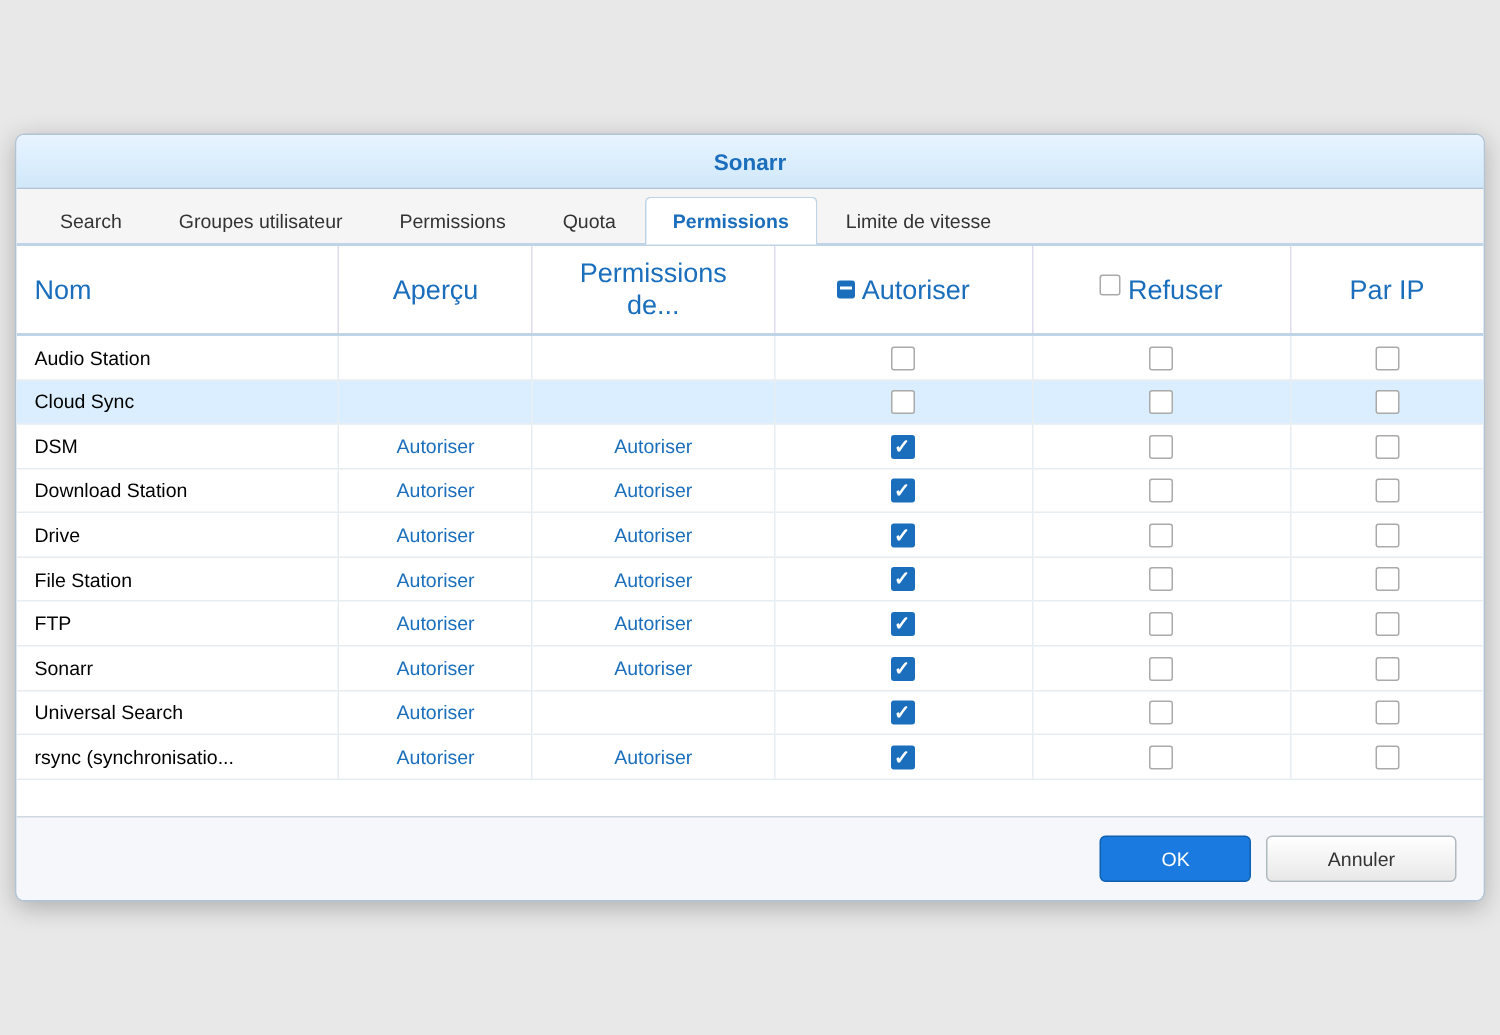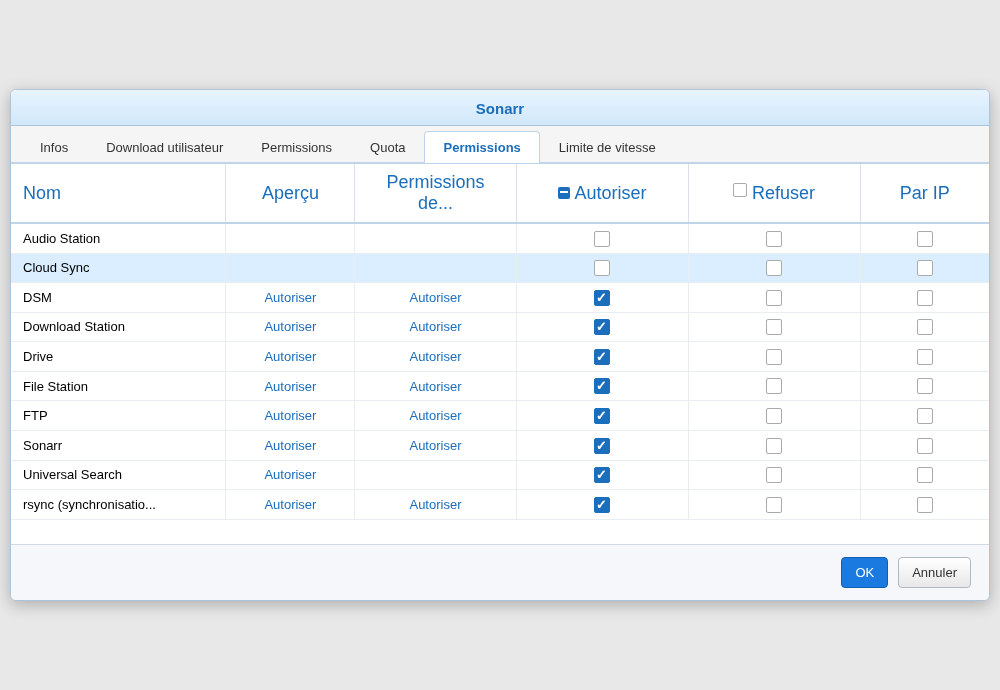--- a/index.html
+++ b/index.html
@@ -131,21 +131,21 @@
     .footer {
       display: flex;
       justify-content: flex-end;
       align-items: center;
       padding: 12px 18px;
       border-top: 1px solid #d0d8e0;
       background: #f5f7fa;
       gap: 10px;
     }
     .btn {
-      padding: 7px 13px;
+      padding: 7px 40px;
       border-radius: 4px;
       font-size: 13px;
       cursor: pointer;
       border: 1px solid #b0b8c0;
     }
     .btn-primary {
       background: #1a7adf;
       color: #fff;
       border-color: #1060b0;
     }
@@ -172,22 +172,22 @@
       background: #fff;
     }
   </style>
 </head>
 <body>
 
 <div class="dialog">
   <div class="dialog-title">Sonarr</div>
 
   <div class="tabs">
-    <div class="tab">Infos</div>
-    <div class="tab">Download utilisateur</div>
+    <div class="tab">Search</div>
+    <div class="tab">Groupes utilisateur</div>
     <div class="tab">Permissions</div>
     <div class="tab">Quota</div>
     <div class="tab active">Permissions</div>
     <div class="tab">Limite de vitesse</div>
   </div>
 
   <div class="content">
     <div class="table-container">
       <table>
         <thead>

